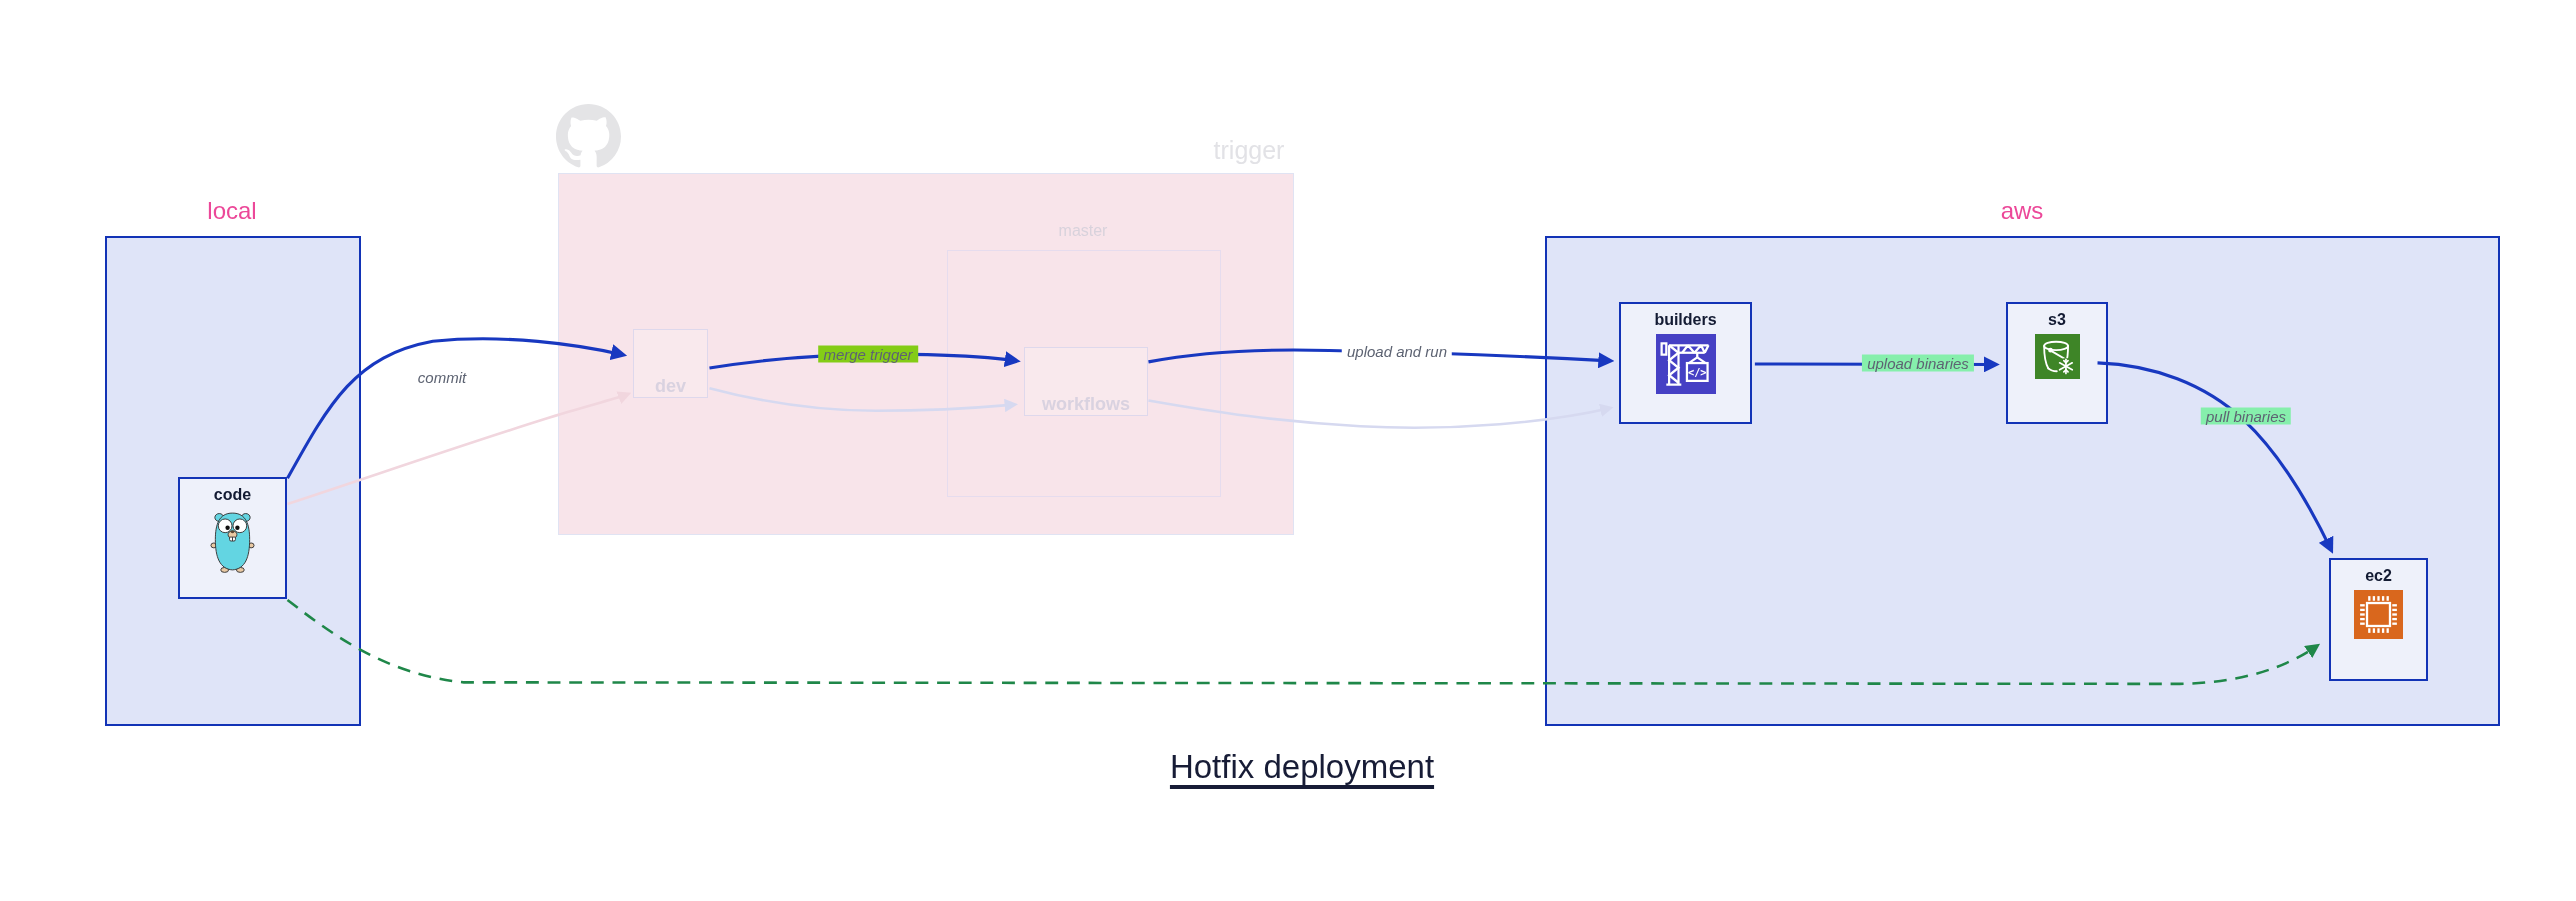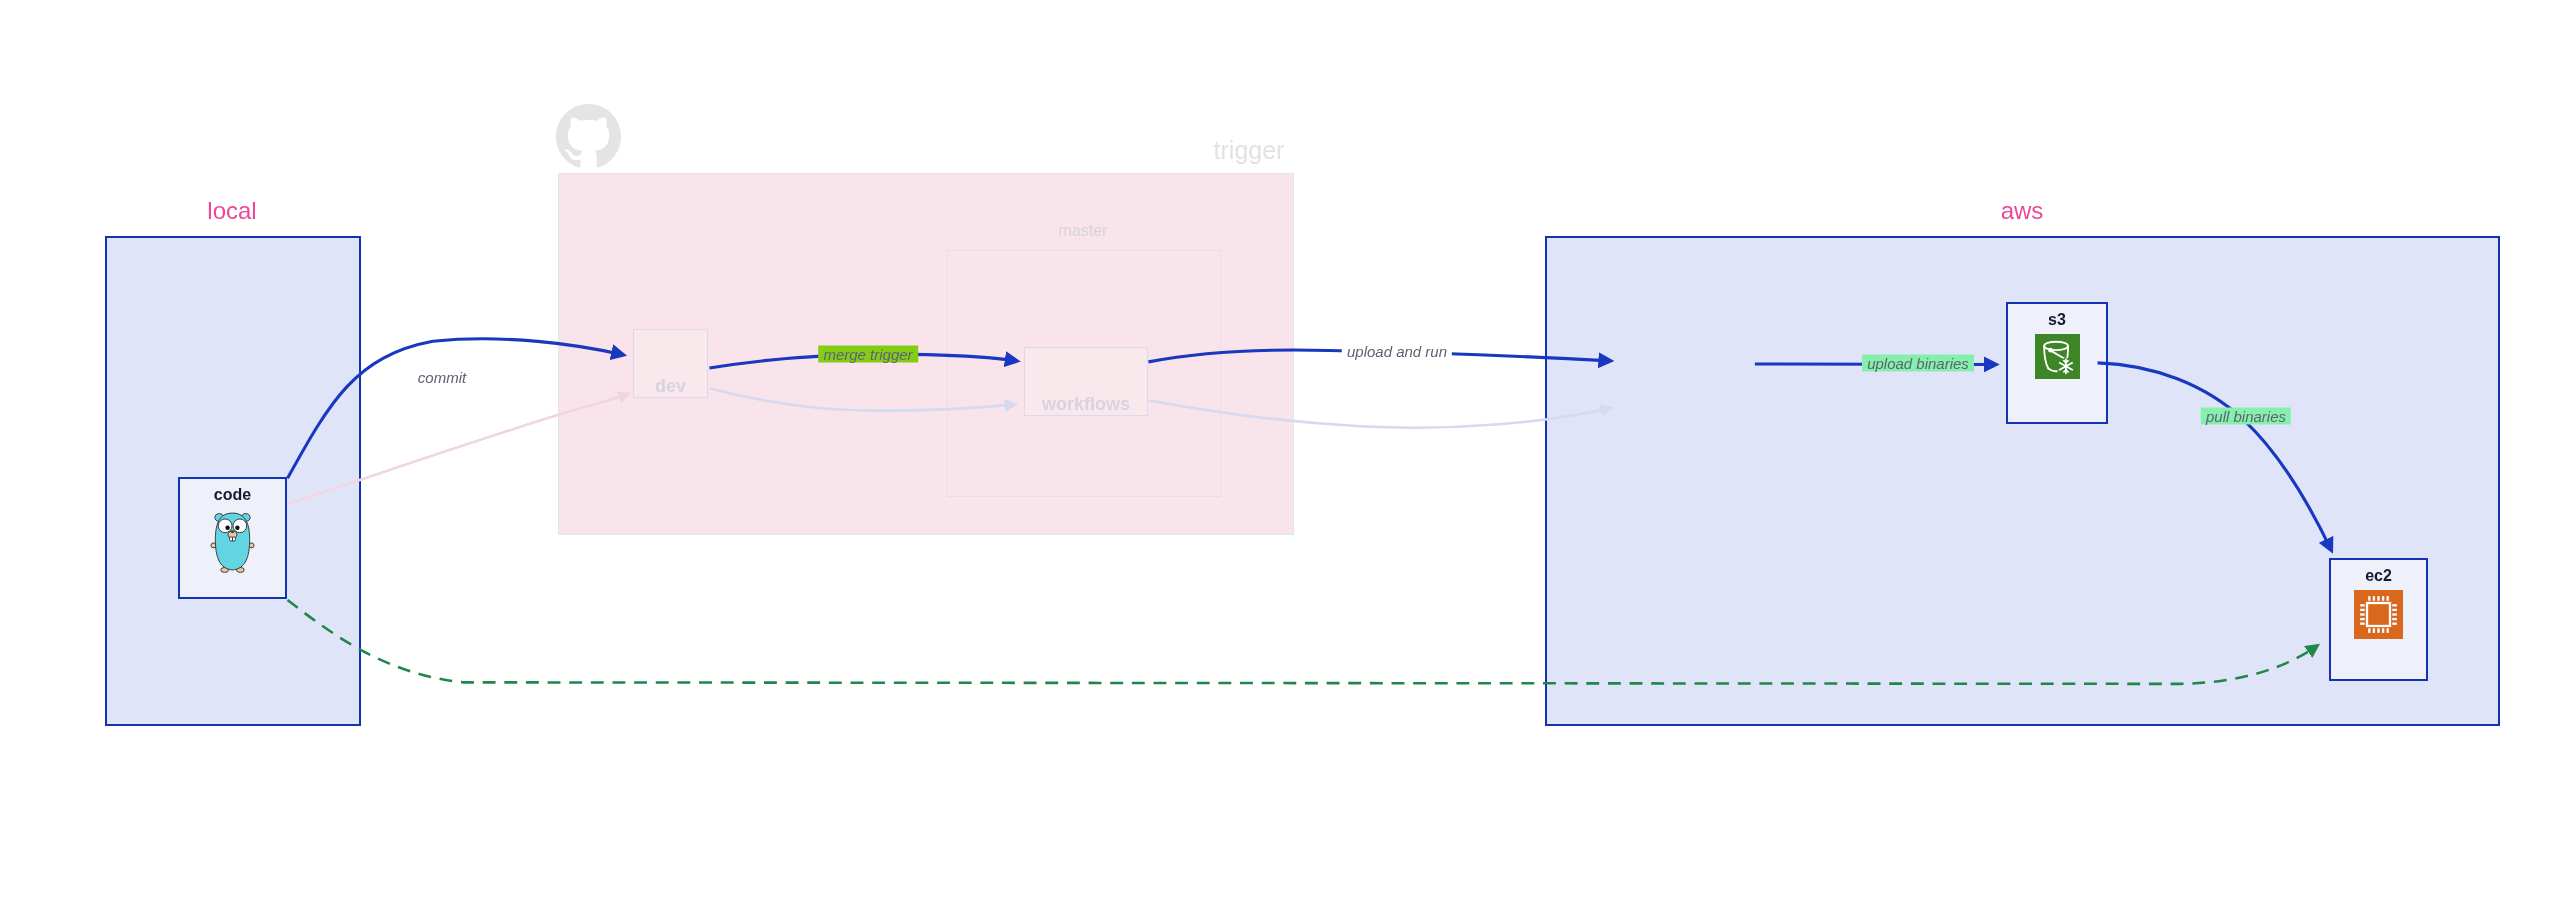--- a/index.html
+++ b/index.html
@@ -94,20 +94,40 @@
   </div>
 
   <div class="ghost-node" style="left:633px;top:329px;width:75px;height:69px;">
     <div class="ghost-label">dev</div>
   </div>
 
   <div class="ghost-node" style="left:1024px;top:347px;width:124px;height:69px;">
     <div class="ghost-label">workflows</div>
   </div>
 
+  <div class="node" style="left:1619px;top:302px;width:133px;height:122px;">
+    <div class="node-label">builders</div>
+    <svg class="node-icon" width="60" height="60" viewBox="0 0 64 64">
+      <rect x="0" y="0" width="64" height="64" fill="#4540c4"></rect>
+      <g stroke="#ffffff" stroke-width="2.4" fill="none">
+        <rect x="6" y="10" width="5" height="12"></rect>
+        <line x1="14" y1="12" x2="14" y2="54"></line>
+        <line x1="24" y1="12" x2="24" y2="54"></line>
+        <path d="M14 12 L24 20 L14 28 L24 36 L14 44 L24 52"></path>
+        <line x1="11" y1="54" x2="27" y2="54"></line>
+        <line x1="14" y1="12" x2="56" y2="12"></line>
+        <line x1="24" y1="20" x2="52" y2="20"></line>
+        <path d="M28 20 L34 12 M34 12 L41 20 M41 20 L48 12 M48 12 L52 20 M56 12 L52 20"></path>
+        <line x1="44" y1="20" x2="44" y2="25"></line>
+        <path d="M44 25 L35 31 M44 25 L53 31"></path>
+        <rect x="33" y="31" width="22" height="19"></rect>
+      </g>
+      <text x="44" y="45" text-anchor="middle" fill="#ffffff" font-size="11" font-weight="bold" font-family="DejaVu Sans Mono, monospace">&lt;/&gt;</text>
+    </svg>
+  </div>
 
   <div class="node" style="left:2006px;top:302px;width:102px;height:122px;">
     <div class="node-label">s3</div>
     <svg class="node-icon" width="45" height="45" viewBox="0 0 64 64">
       <rect x="0" y="0" width="64" height="64" fill="#3e8527"></rect>
       <g stroke="#ffffff" stroke-width="2.6" fill="none" stroke-linecap="round">
         <ellipse cx="30" cy="17" rx="17" ry="6"></ellipse>
         <path d="M13 17 C13 30 15 42 19 49"></path>
         <path d="M47 17 C47 28 46 36 44 42"></path>
         <path d="M19 49 C22 52 27 53 31 53"></path>
@@ -183,15 +203,16 @@
 
     <path d="M 558 1164 C 660 1244 760 1310 900 1324 L 4230 1327 C 4350 1325 4435 1296 4496 1254" stroke="#1f8749" stroke-width="5" fill="none" stroke-dasharray="25 17" marker-end="url(#ah-green)"></path>
   </svg>
 
   <div class="edge-label bg-white" style="left:442px;top:341px;margin-top:36px;">commit</div>
   <div class="edge-label bg-pink" style="left:868px;top:354px;">merge trigger</div>
   <div class="edge-label bg-white" style="left:1397px;top:351px;">upload and run</div>
   <div class="edge-label bg-lav" style="left:1918px;top:363px;">upload binaries</div>
   <div class="edge-label bg-lav" style="left:2246px;top:416px;">pull binaries</div>
 
+  <div class="title" style="left:1302px;top:748px;">Hotfix deployment</div>
 
 </div>
 
 
 </body></html>

